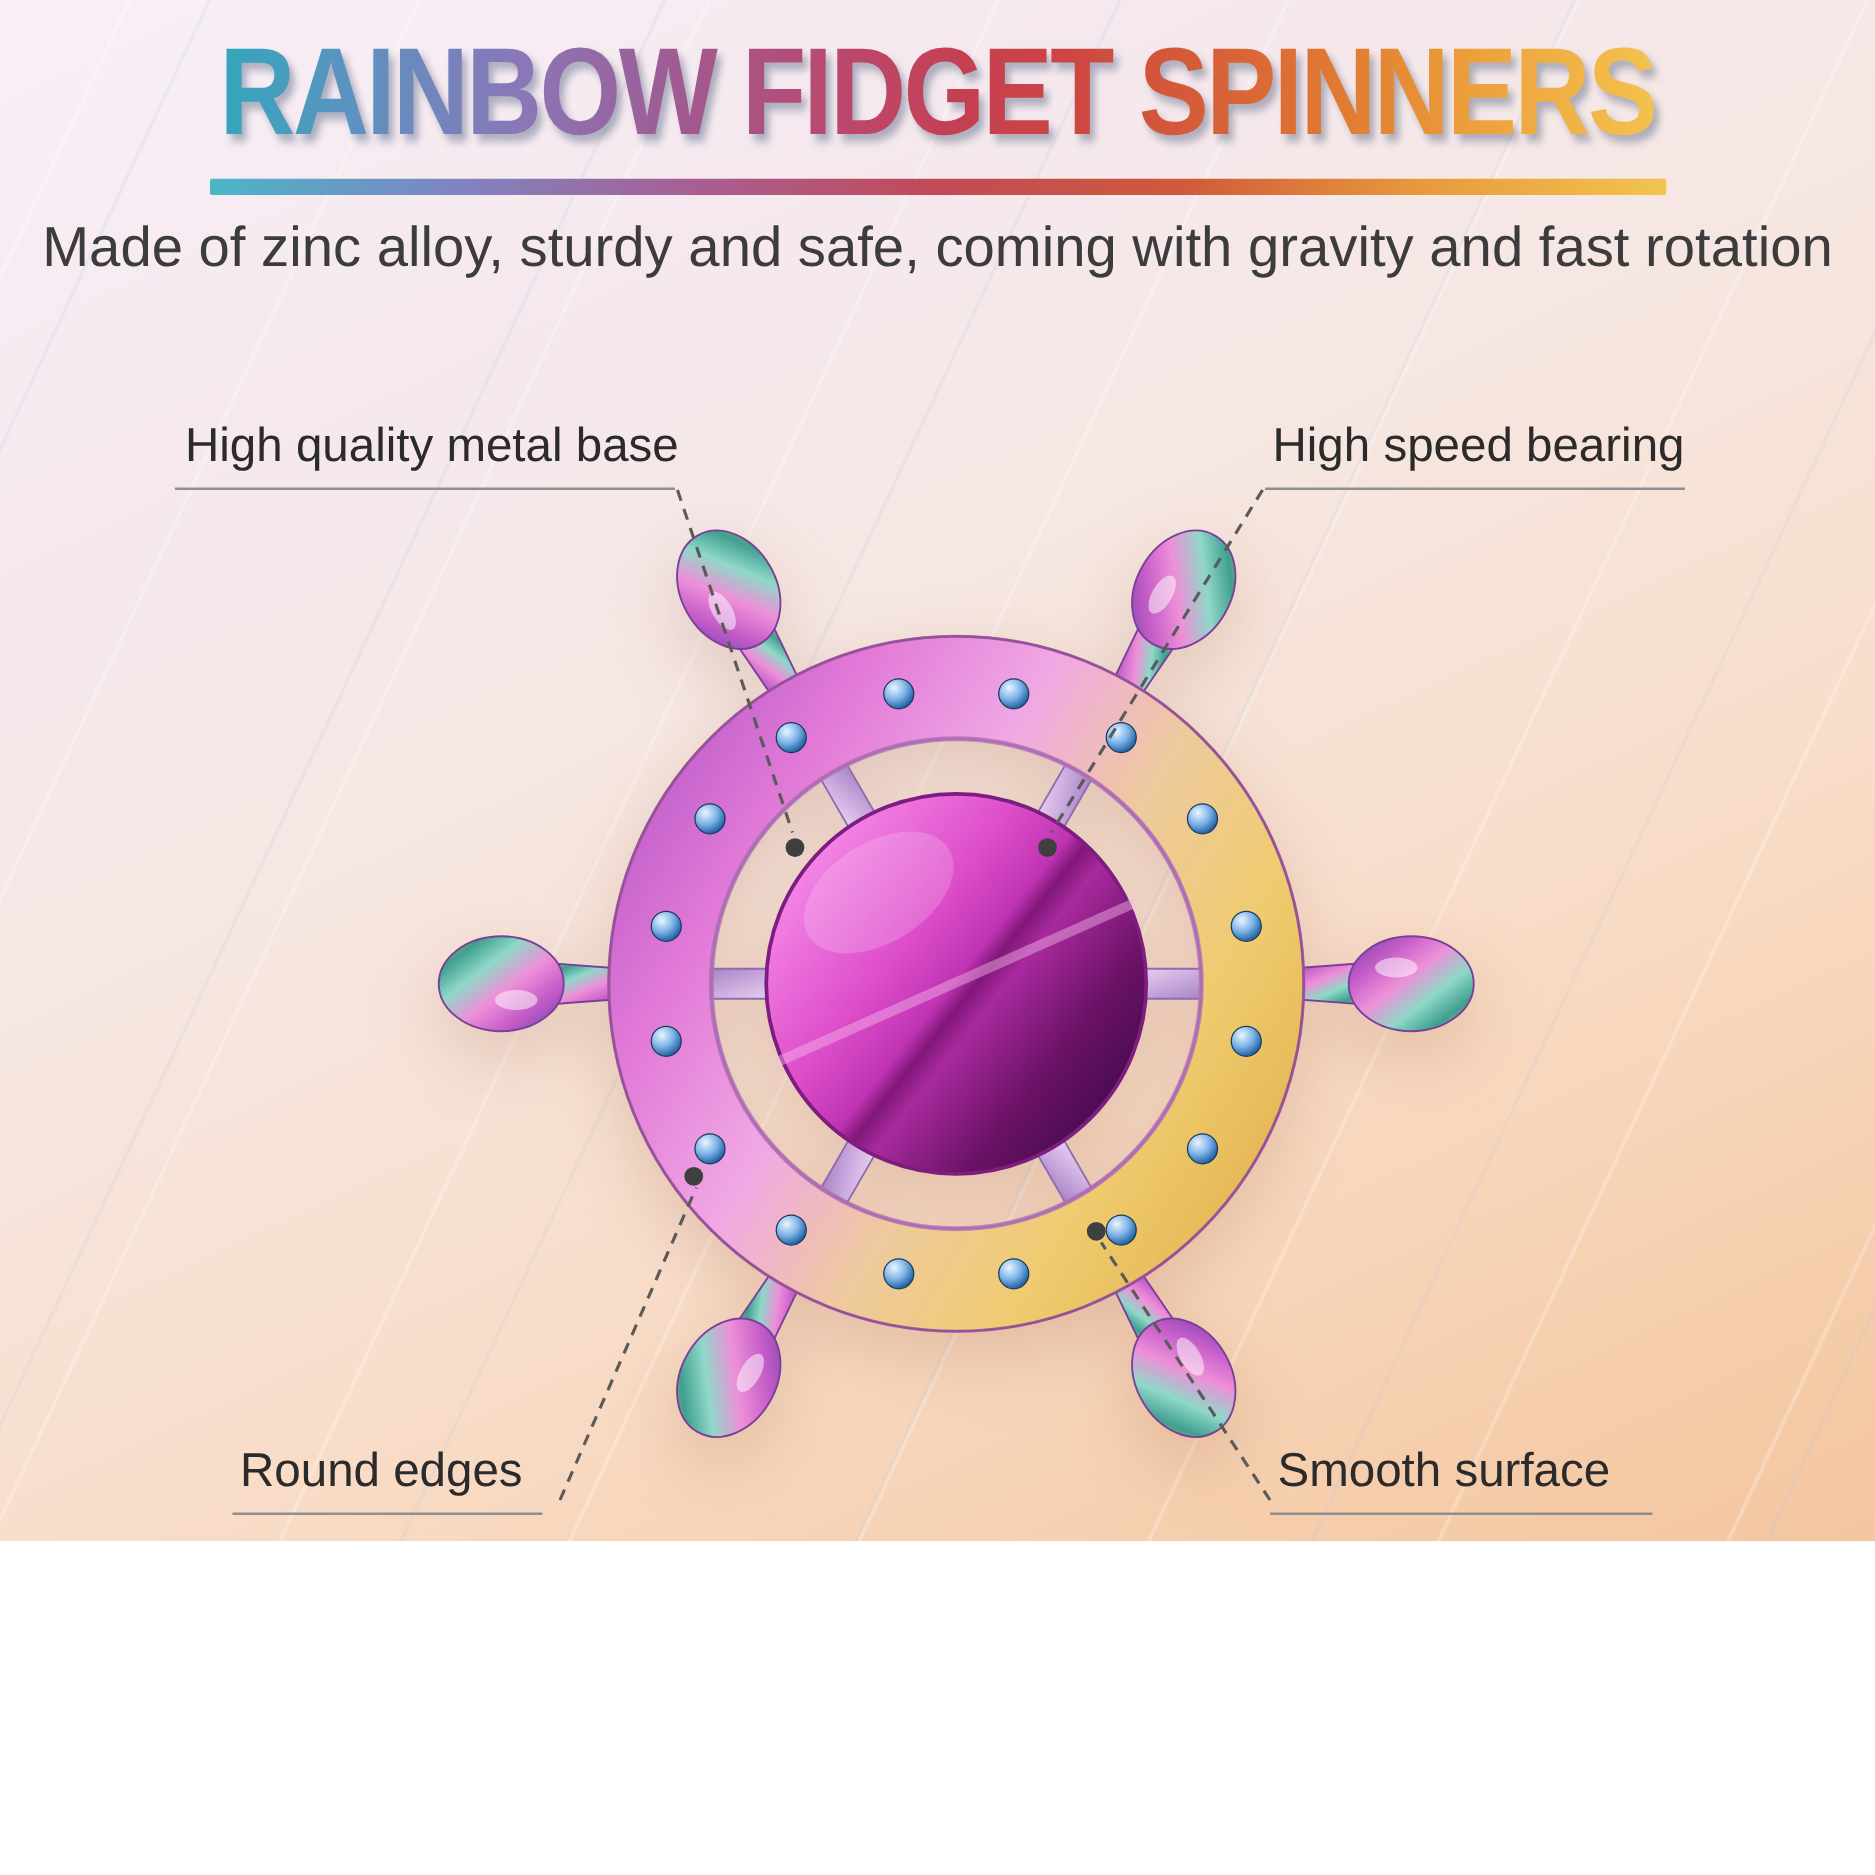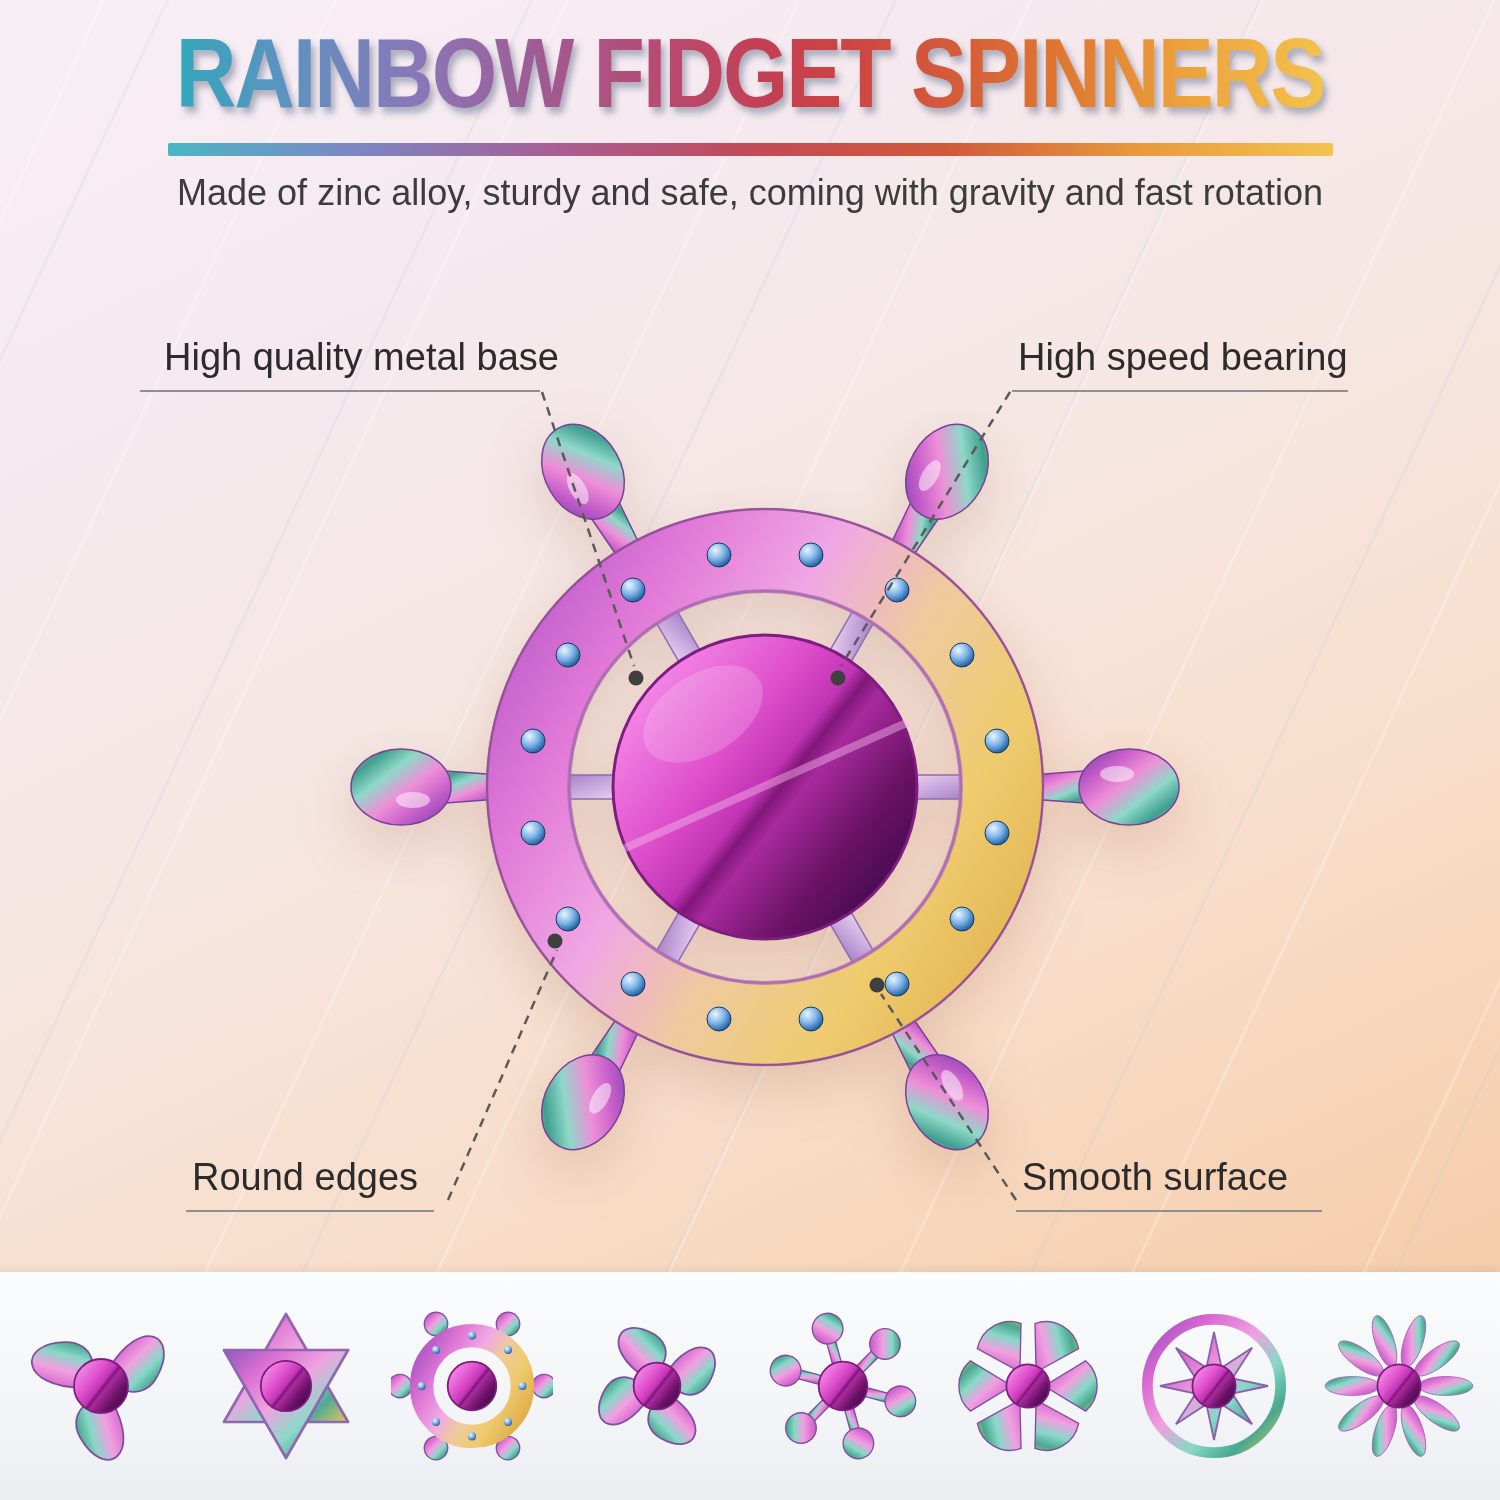--- a/index.html
+++ b/index.html
@@ -1,17 +1,17 @@
 <!DOCTYPE html>
 <html><head>
 <meta charset="utf-8">
 <style>
   html,body{margin:0;padding:0;}
   .page{
-    position:relative;width:1500px;height:1500px;overflow:hidden;
+    position:relative;width:1500px;height:1233px;overflow:hidden;
     font-family:"Liberation Sans", sans-serif;
     background:linear-gradient(155deg,#f8eff6 0%,#f5e9ef 22%,#f6e7e3 42%,#f8ddc9 66%,#f6cfae 86%,#f3c69f 100%);
   }
   .streaks{
     position:absolute;inset:0;z-index:0;pointer-events:none;opacity:.55;
     background:
       repeating-linear-gradient(115deg, rgba(255,255,255,0) 0px, rgba(255,255,255,0) 92px, rgba(255,255,255,.45) 93px, rgba(255,255,255,.45) 95px, rgba(255,255,255,0) 96px, rgba(255,255,255,0) 210px),
       repeating-linear-gradient(115deg, rgba(175,195,225,0) 0px, rgba(175,195,225,0) 150px, rgba(175,195,225,.28) 151px, rgba(175,195,225,.28) 153px, rgba(175,195,225,0) 154px, rgba(175,195,225,0) 330px);
   }
   .header{position:absolute;top:16px;left:0;right:0;text-align:center;z-index:4;}
@@ -19,25 +19,25 @@
     display:inline-block;margin:0;font-size:84px;font-weight:800;letter-spacing:-2px;
     transform:scaleY(1.18);transform-origin:top center;white-space:nowrap;
     background:linear-gradient(90deg,#33a7bc 0%,#5b93c0 9%,#8a77b8 21%,#a05a92 32%,#b84a72 42%,#c53f51 52%,#cc4444 58%,#d55c39 68%,#e07a31 78%,#eda23c 88%,#f3c24e 100%);
     -webkit-background-clip:text;background-clip:text;color:transparent;
     filter:drop-shadow(4px 5px 3px rgba(110,120,145,.55));
   }
   .divider{
     width:1165px;height:13px;margin:30px auto 16px auto;border-radius:2px;
     background:linear-gradient(90deg,#4ab6c6,#7e85c2,#a85e93,#c24a57,#cf5a3a,#e89a3c,#f2c44e);
   }
-  .subtitle{margin:15px;font-size:36px;color:#3c3c3c;font-weight:400;}
+  .subtitle{margin:15px;font-size:45px;color:#3c3c3c;font-weight:400;}
   .callout{
     position:absolute;z-index:4;font-size:38px;color:#2b2b2b;white-space:nowrap;
   }
-  .callout.tl{left:164px;top:336px;}
+  .callout.tl{left:148px;top:336px;}
   .callout.tr{left:1018px;top:336px;}
   .callout.bl{left:192px;top:1156px;}
   .callout.br{left:1022px;top:1156px;}
   .wheel{position:absolute;left:340px;top:362px;width:850px;height:850px;z-index:1;
     filter:drop-shadow(0 20px 28px rgba(150,85,60,.22));}
   .overlay{position:absolute;inset:0;width:1500px;height:1500px;z-index:3;pointer-events:none;}
   .strip{
     position:absolute;left:0;right:0;top:1272px;height:228px;z-index:2;
     background:linear-gradient(180deg,#fbfcfd 0%,#f2f3f6 70%,#ecedf1 100%);
     box-shadow:0 -3px 8px rgba(0,0,0,.06);

